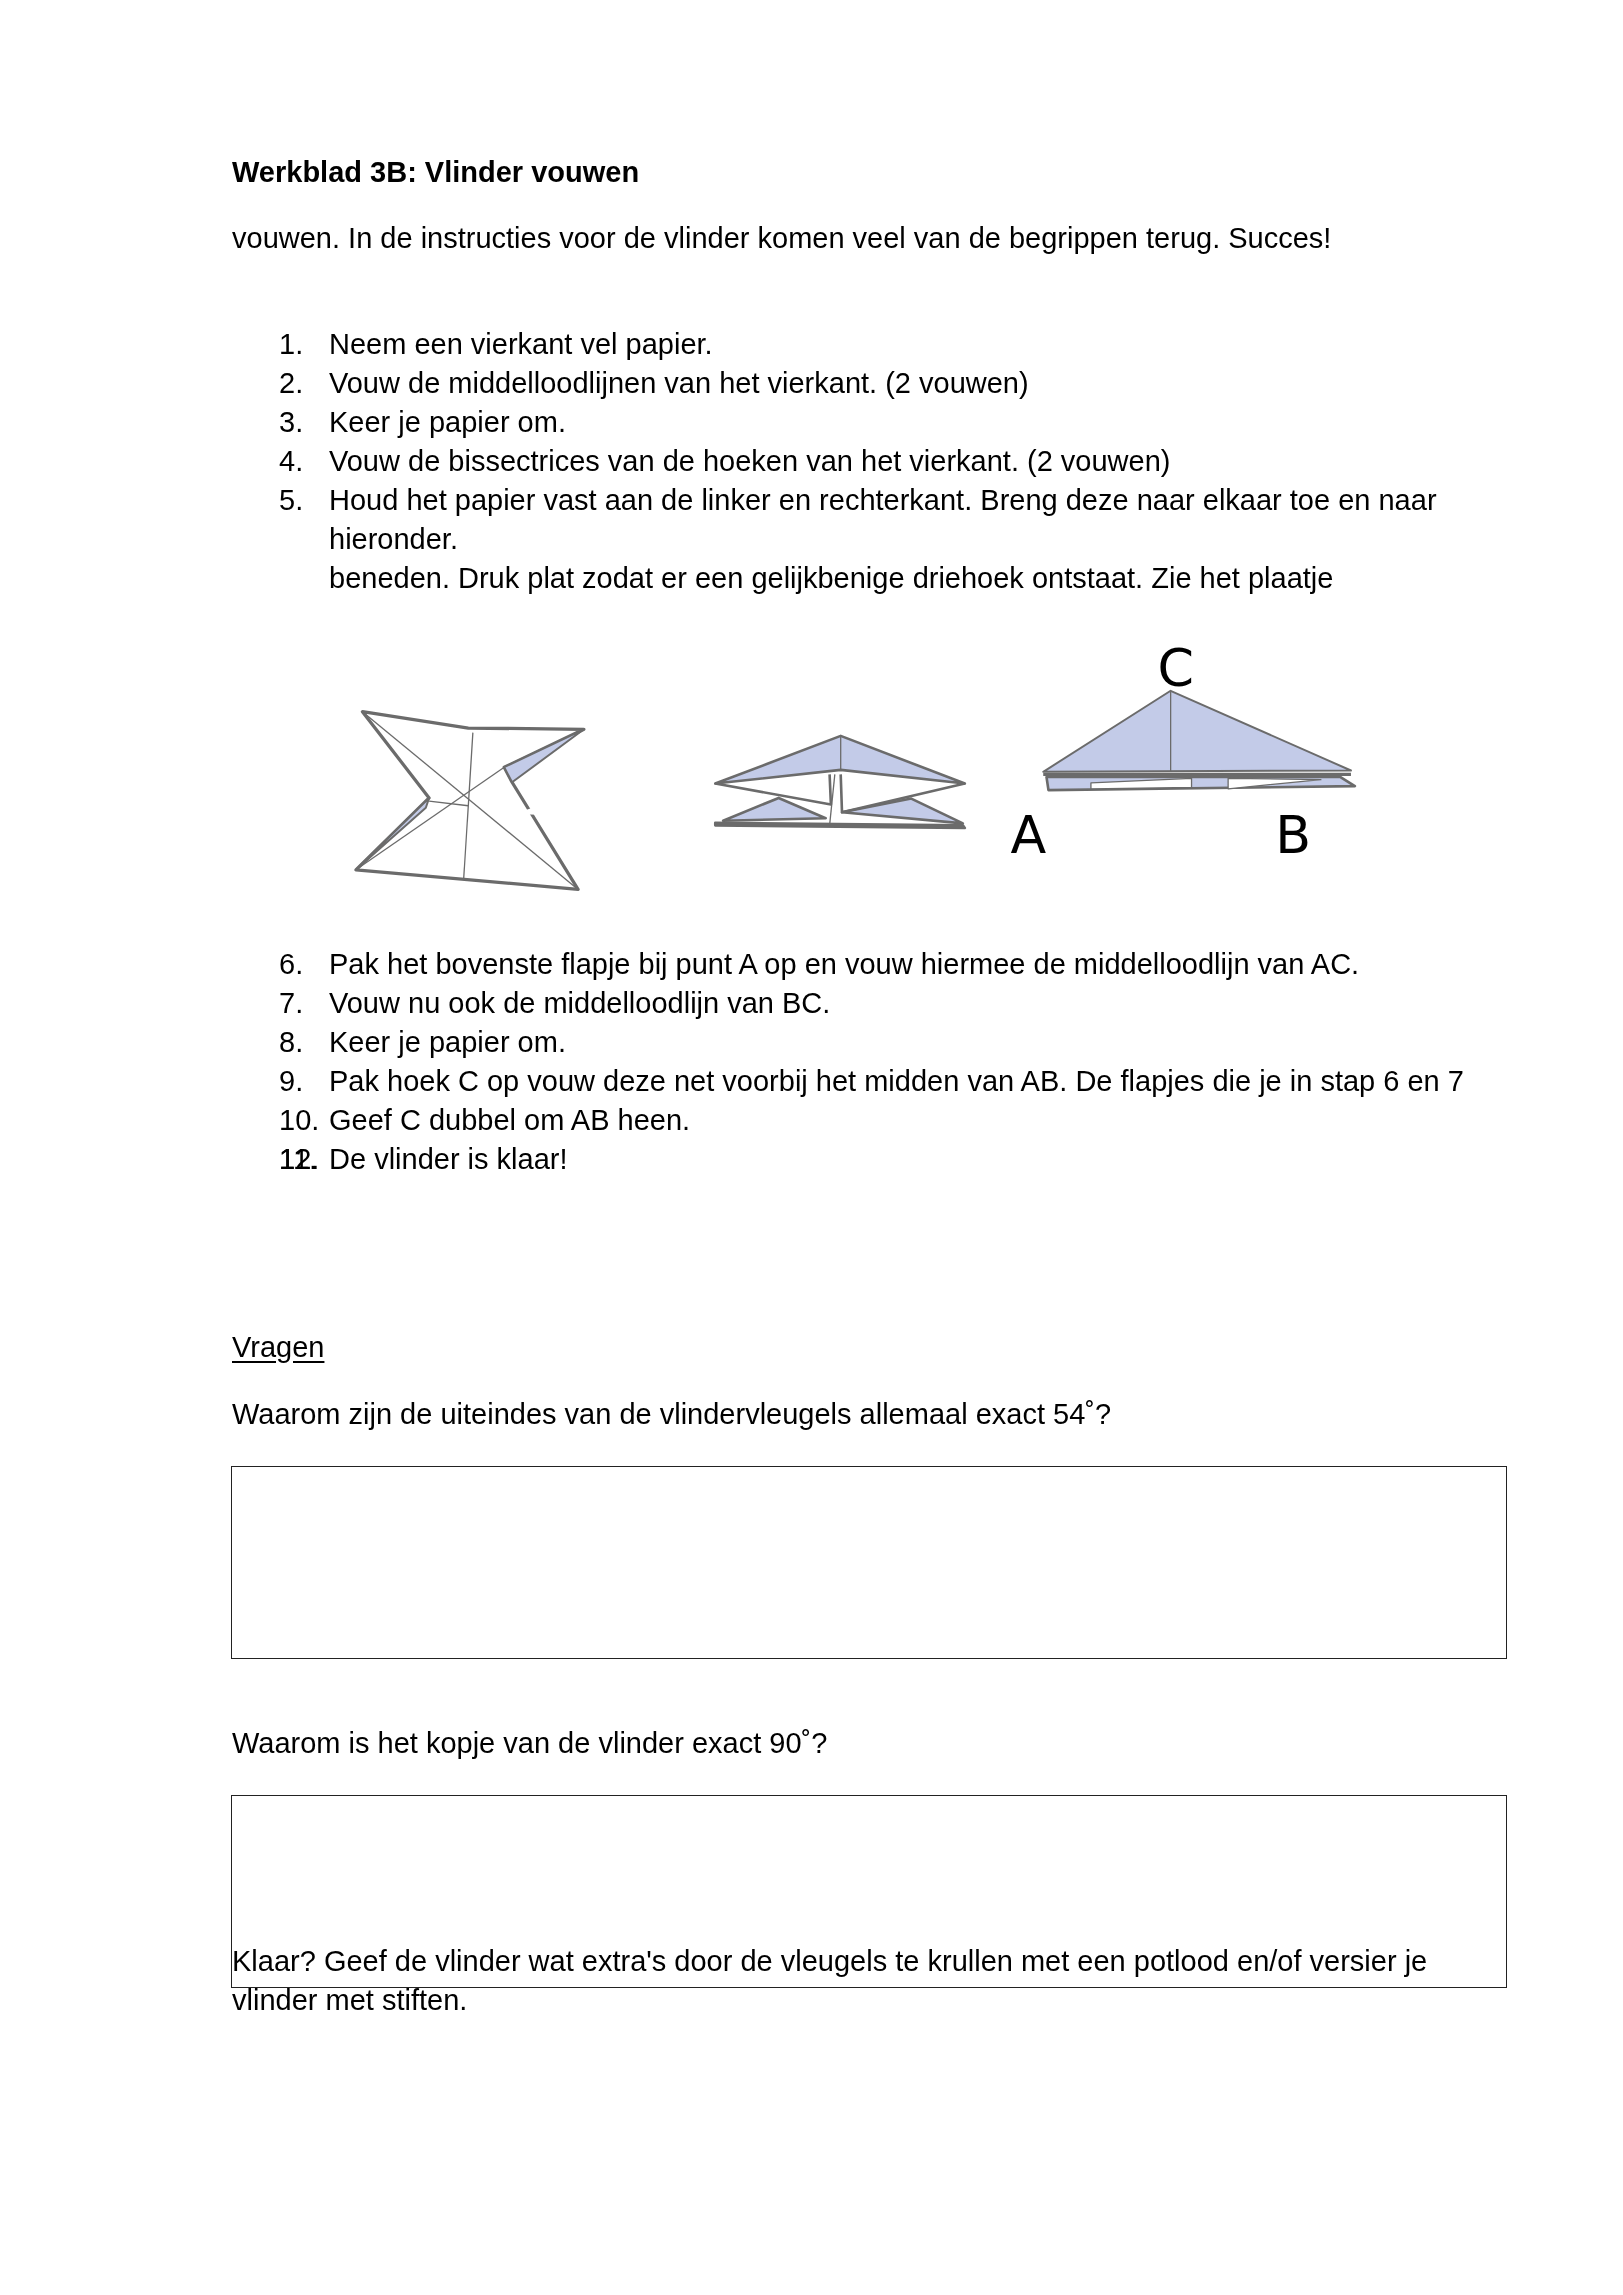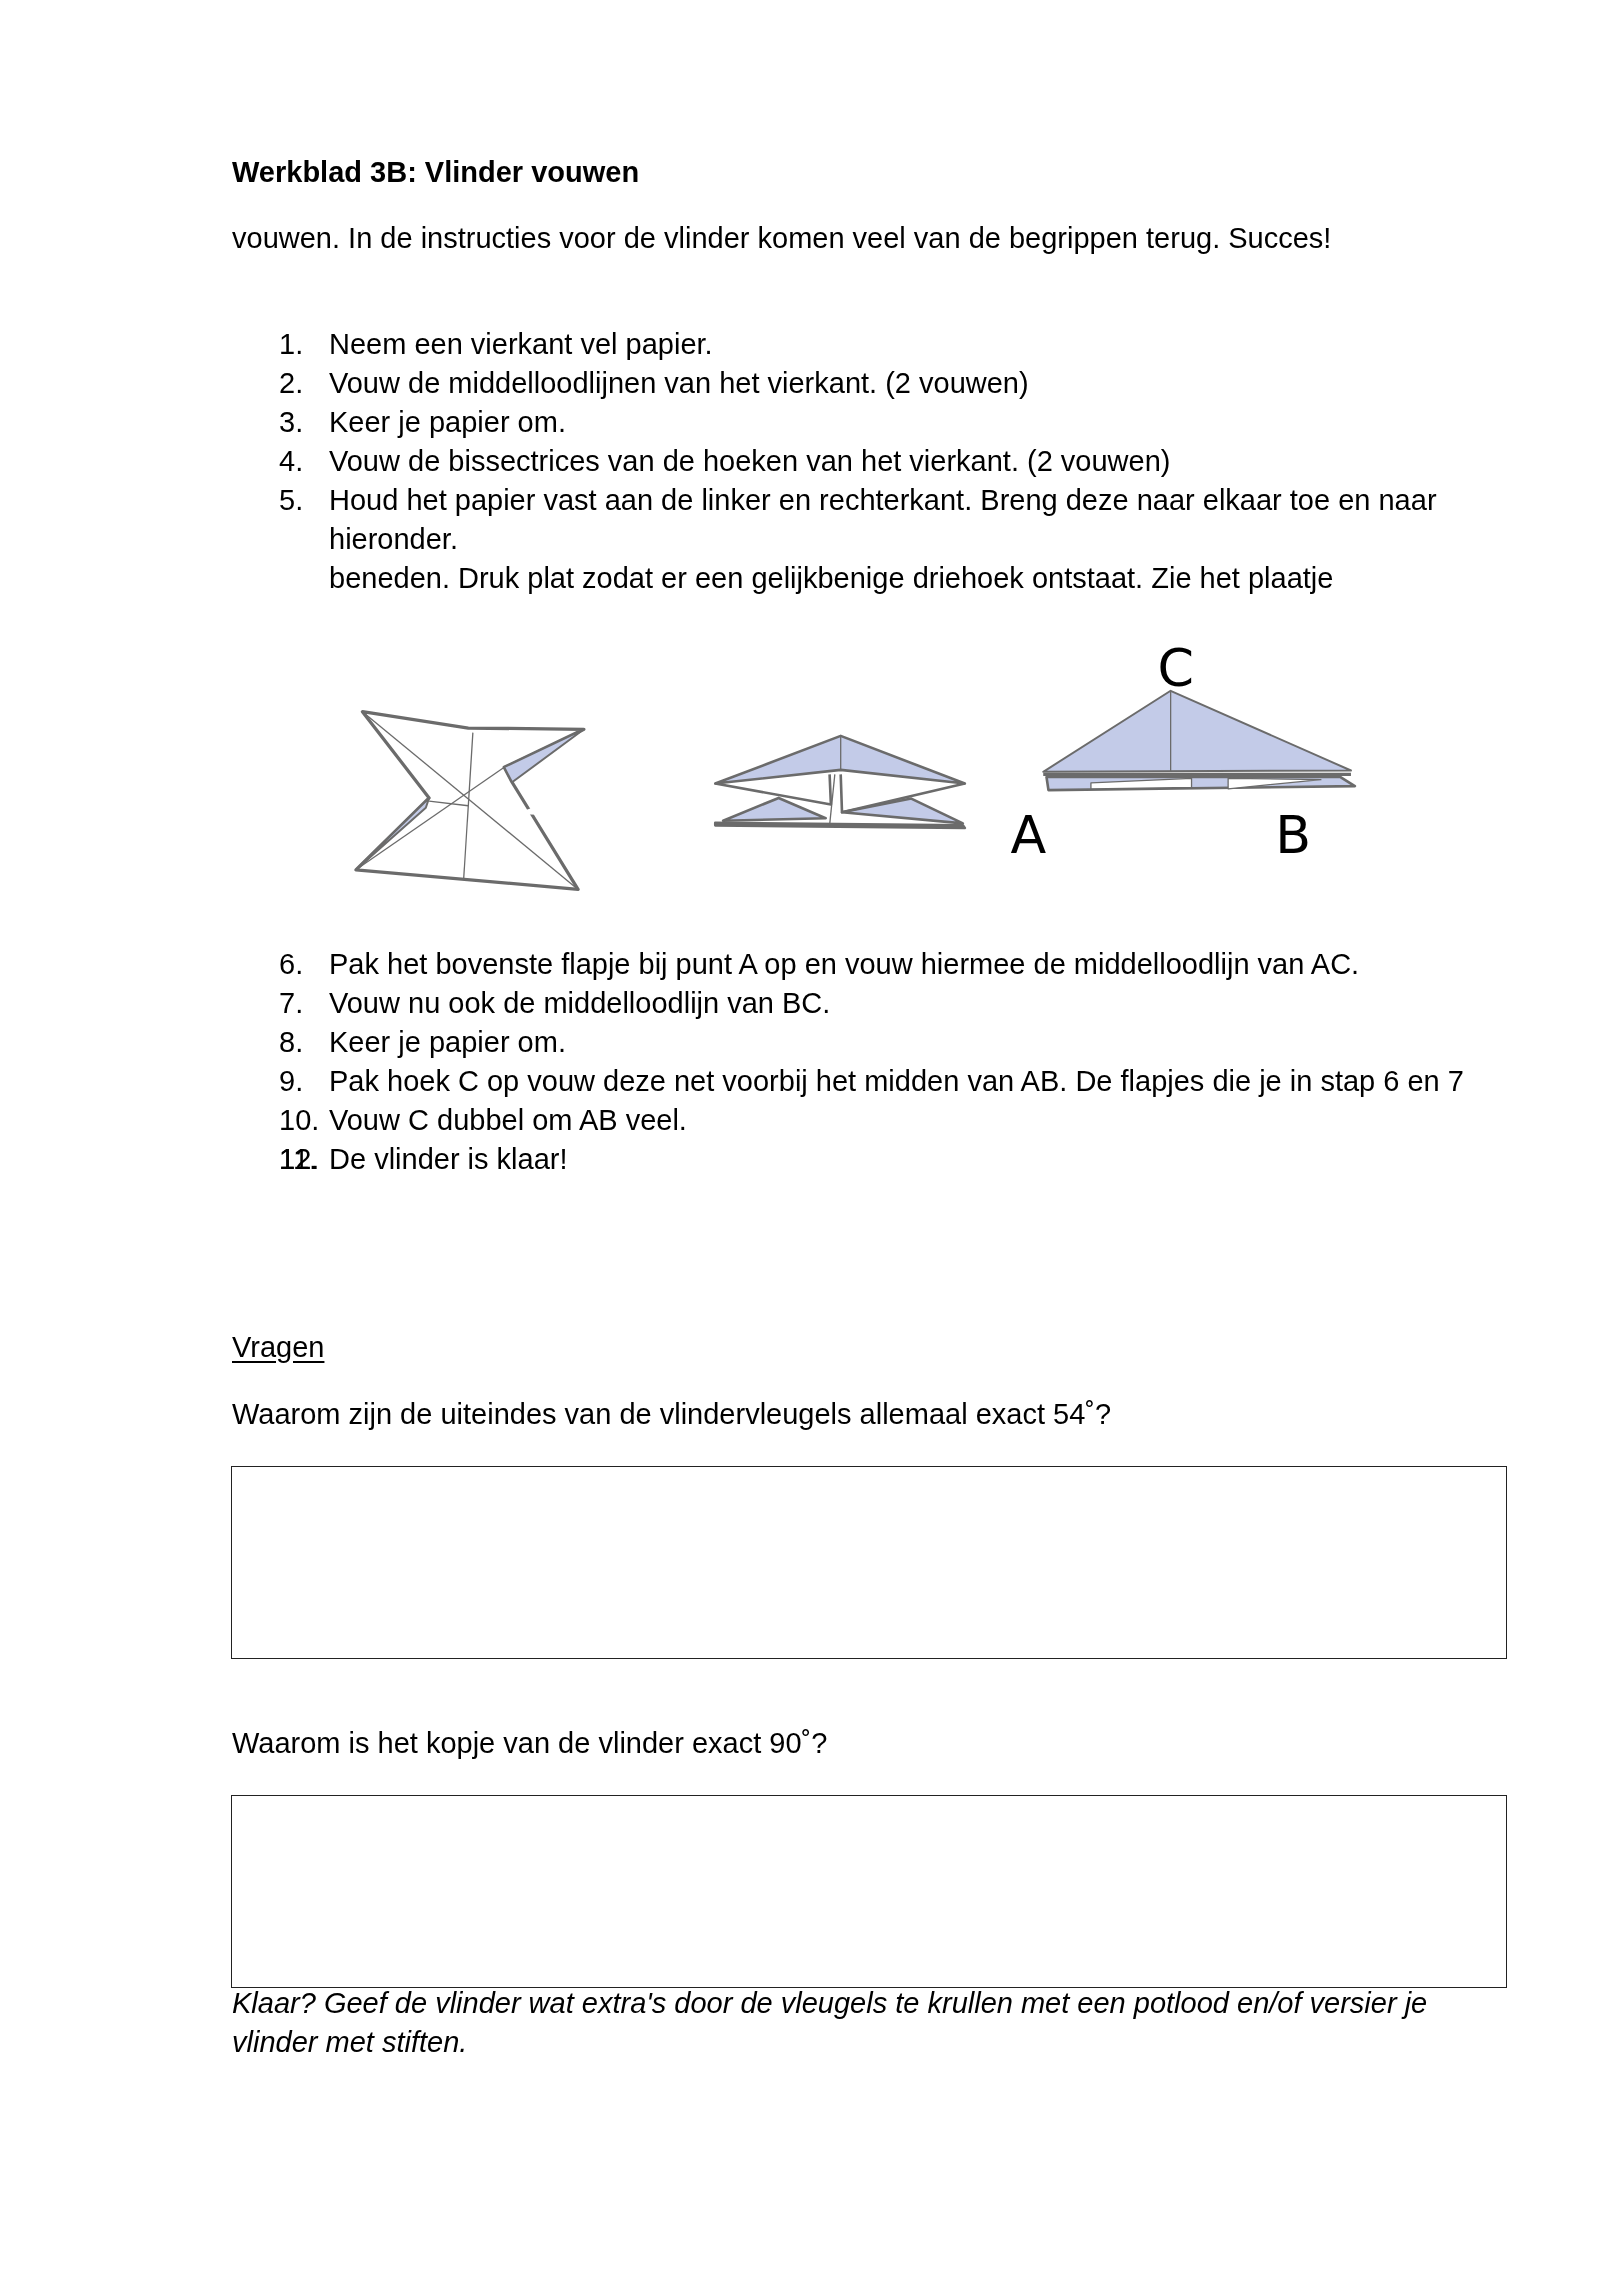--- a/index.html
+++ b/index.html
@@ -12,21 +12,21 @@
   .title { top: 153px; font-weight: bold; }
   .intro { top: 219px; }
   .steps { position: absolute; left: 232px; margin: 0; padding: 0; list-style: none; font-size: 29px; line-height: 39px; }
   .steps li { position: relative; padding-left: 97px; white-space: nowrap; }
   .steps li .num { position: absolute; left: 47px; }
   .steps1 { top: 325px; }
   .steps2 { top: 945px; }
   .vragen { top: 1328px; text-decoration: underline; text-underline-offset: 3.9px; }
   .q1 { top: 1395px; }
   .q2 { top: 1724px; }
-  .closing { top: 1984px; font-style: italic; }
+  .closing { top: 1942px; }
   .answer-box { position: absolute; left: 231px; width: 1274px; height: 191px; border: 1.3px solid #222; background: #fff; box-sizing: content-box; }
   .box1 { top: 1466px; }
   .box2 { top: 1795px; }
   .figures { position: absolute; left: 327px; top: 615px; width: 1047px; height: 294px; }
   .figures svg { position: absolute; left: 0; top: 0; }
   .fig-label { font-family: "DejaVu Sans", sans-serif; font-size: 80px; fill: #000; }
 </style>
 </head>
 <body>
 
@@ -117,21 +117,21 @@
     <li>
         <span class="num">8.</span>
         <div>Keer je papier om.</div>
       </li>
     <li>
         <span class="num">9.</span>
       <div>Pak hoek C op vouw deze net voorbij het midden van AB. De flapjes die je in stap 6 en 7</div>
     </li>
     <li>
         <span class="num">10.</span>
-        <div>Vouw C dubbel om AB veel.</div>
+        <div>Geef C dubbel om AB heen.</div>
       </li>
     <li>
         <span class="num">11.</span>
     </li>
     <li>
         <span class="num">12.</span>
         <div>De vlinder is klaar!</div>
       </li>
   </ol>
 

